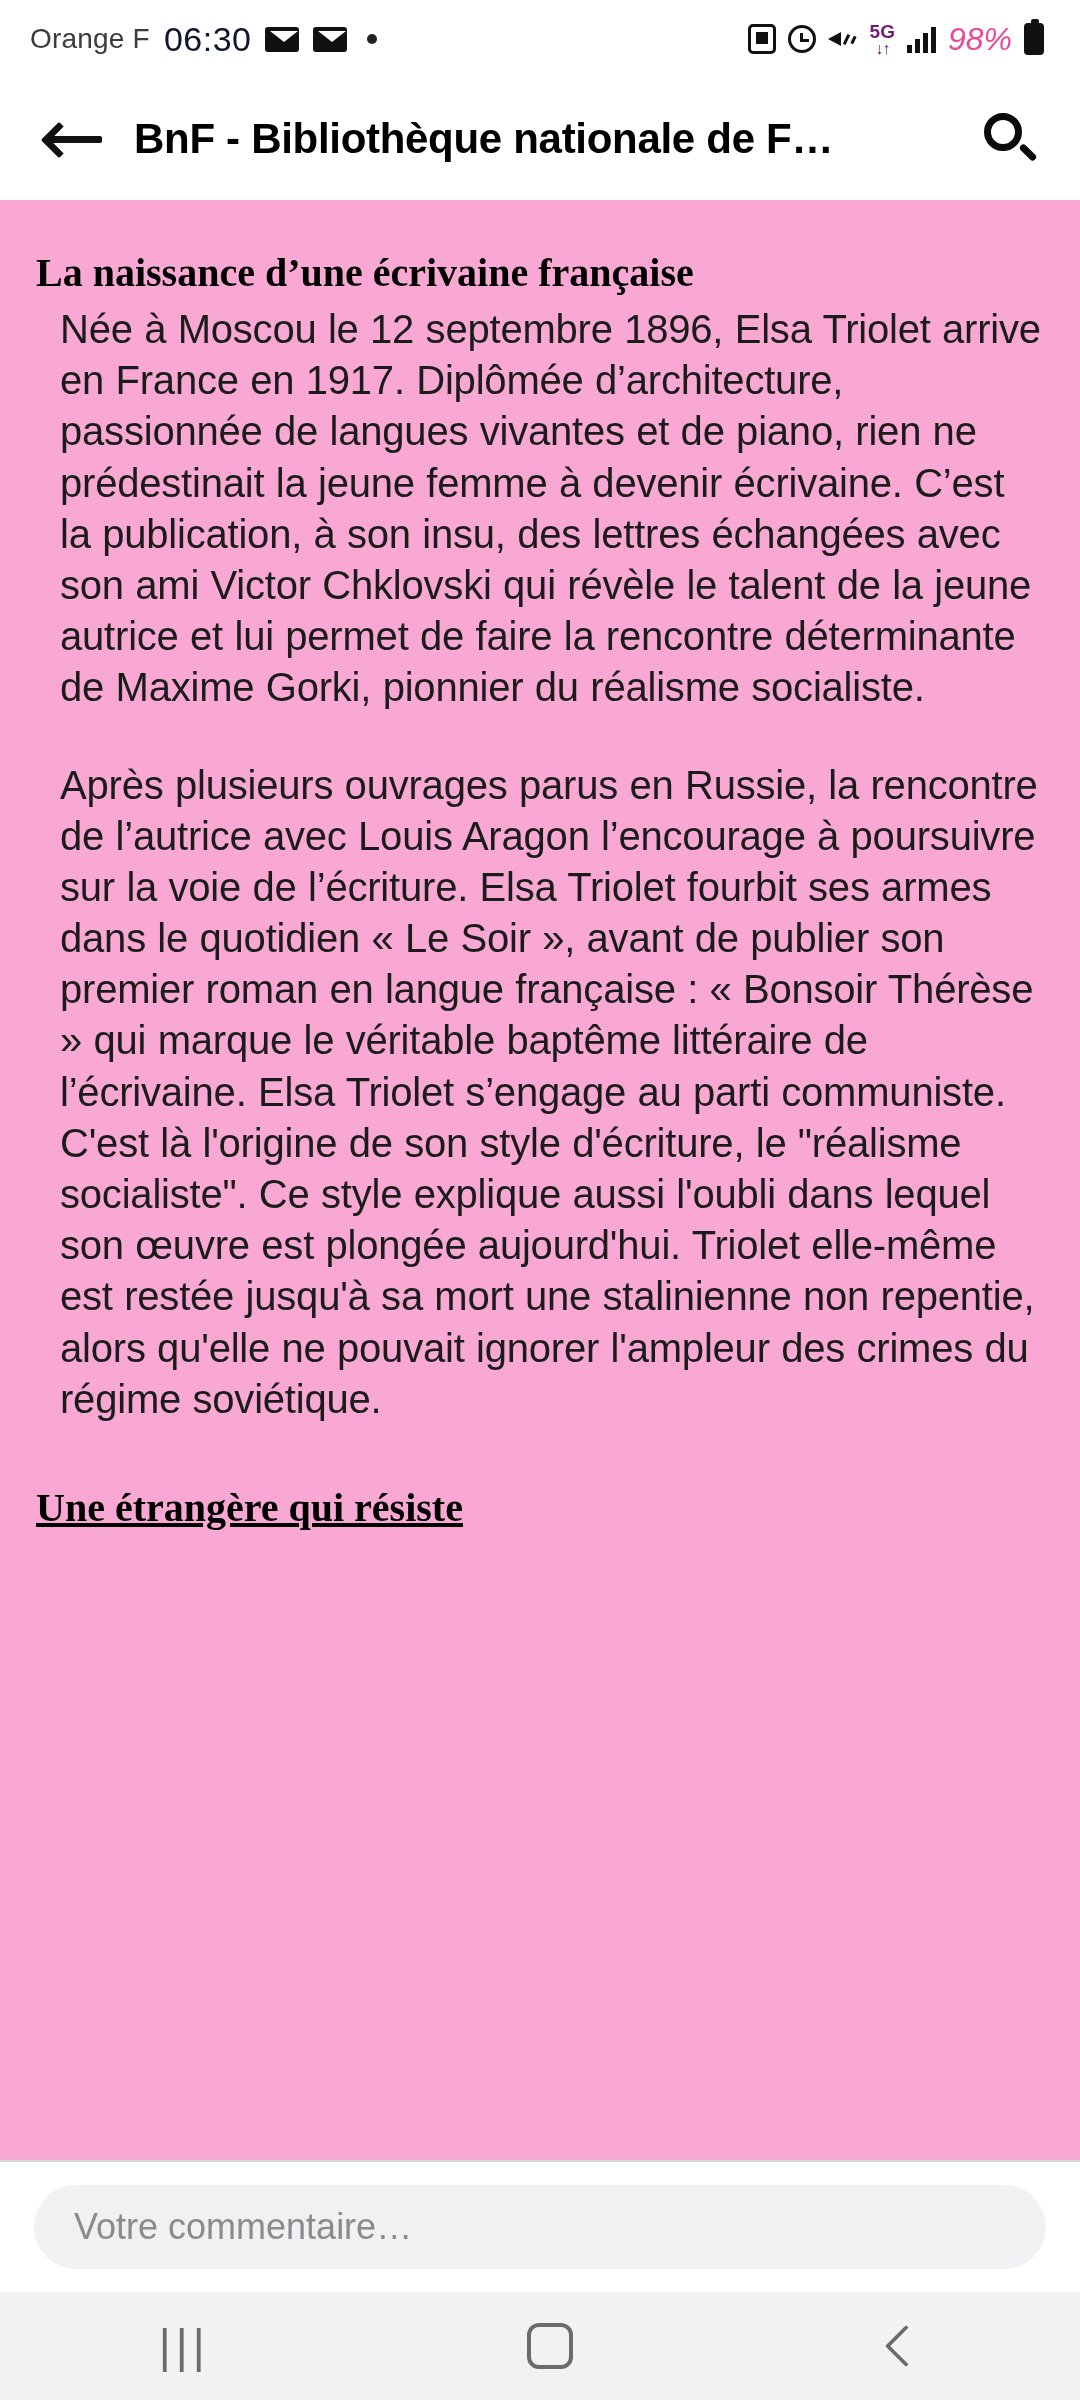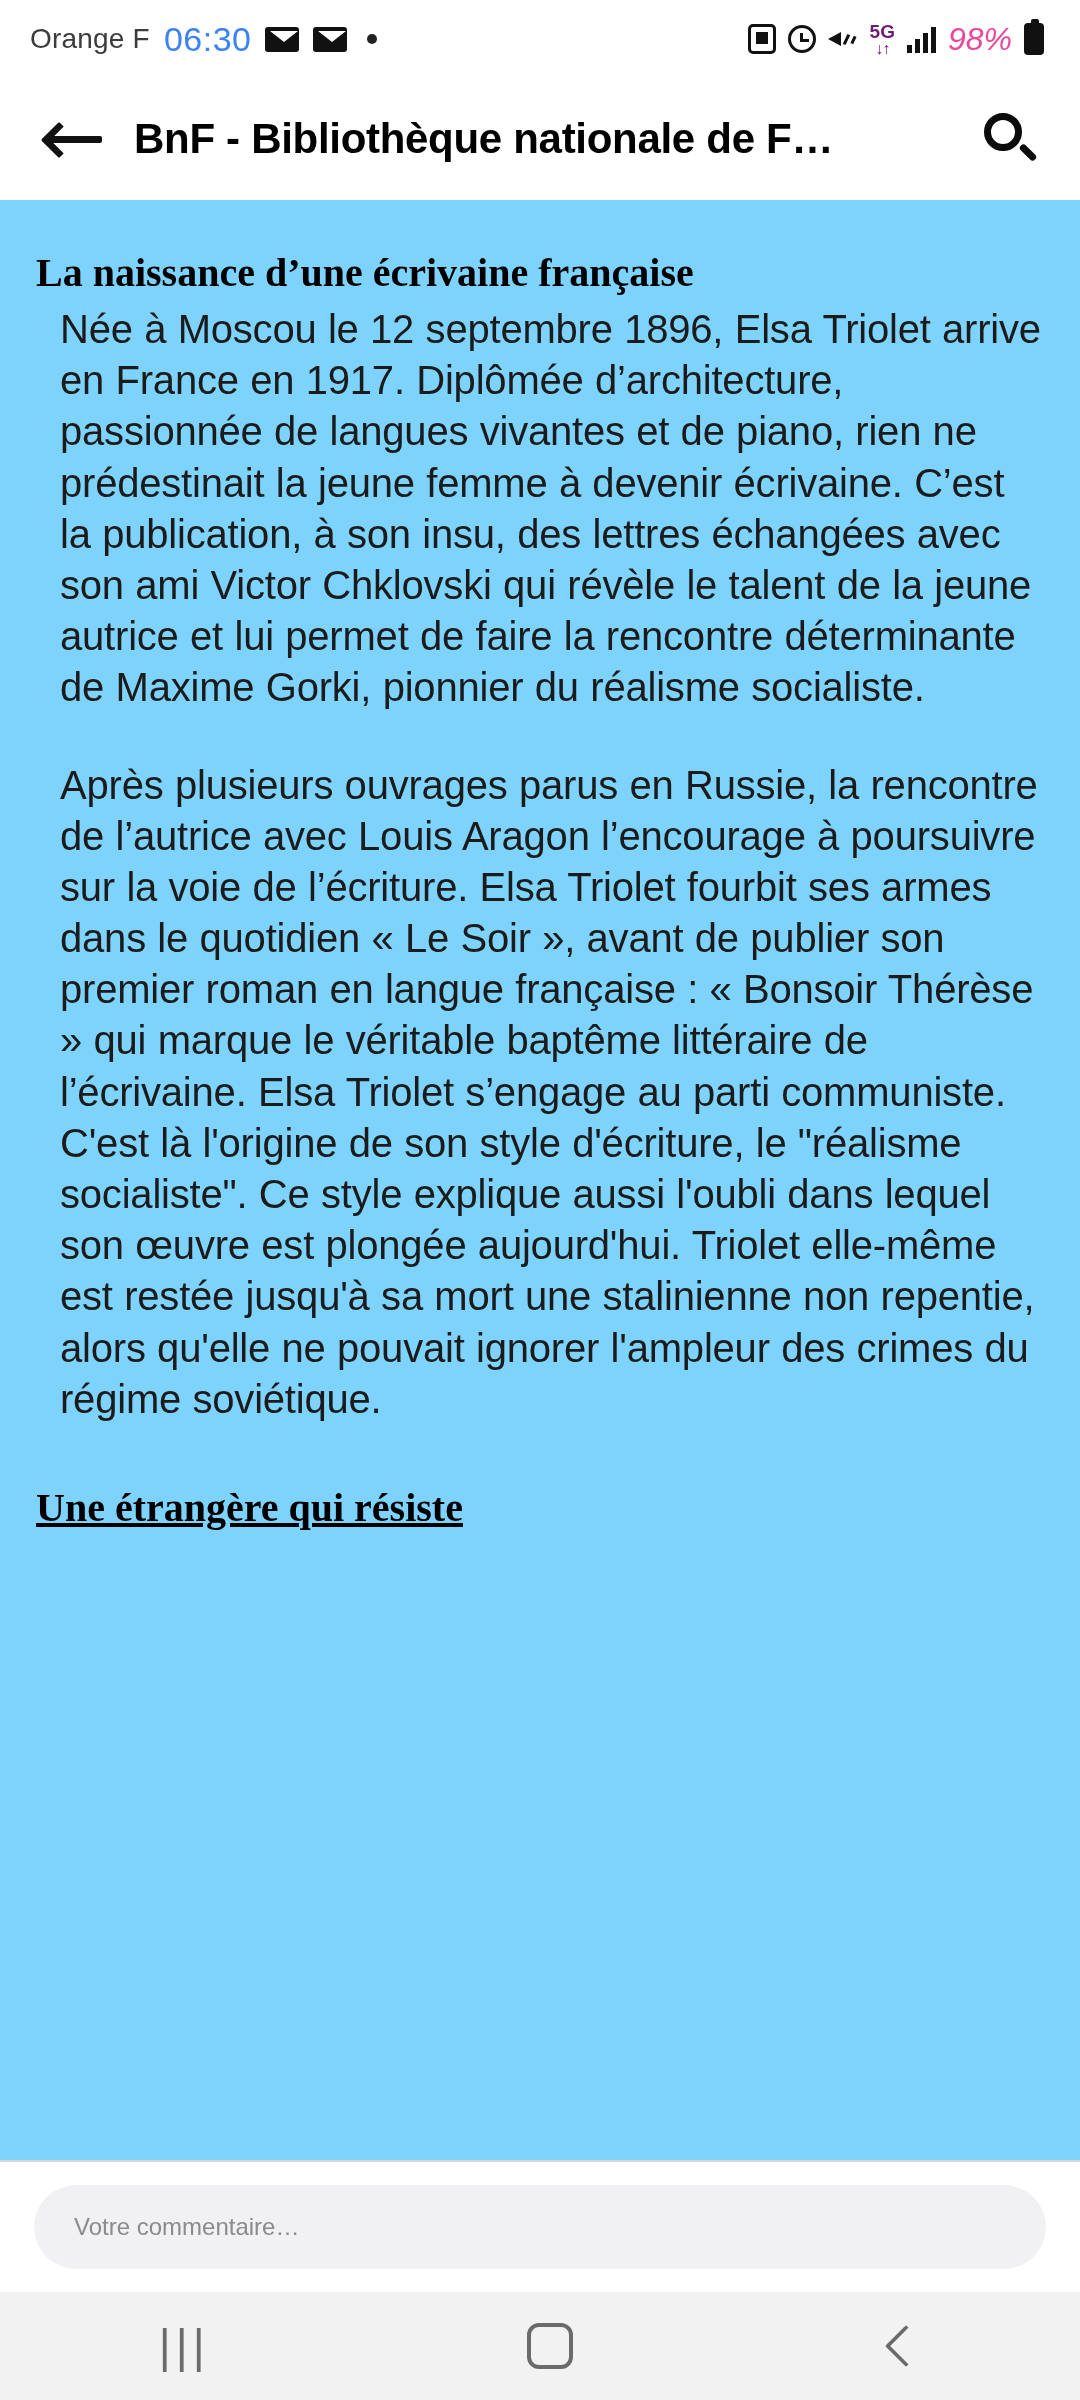--- a/index.html
+++ b/index.html
@@ -35,21 +35,21 @@
     gap: 14px;
   }
   .carrier {
     font-size: 28px;
     color: #3c3c3c;
     letter-spacing: 0.2px;
   }
   .clock {
     font-size: 34px;
     font-weight: 400;
-    color: #3b82f6;
+    color: #0f172a;
     letter-spacing: 0.5px;
   }
   .mail-icon {
     display: inline-block;
     width: 34px; height: 25px;
     border: 3px solid #111;
     border-radius: 3px;
     position: relative;
     background: #111;
   }
@@ -220,21 +220,21 @@
     background: #0b0b0b;
     border-radius: 4px;
     transform: rotate(45deg);
   }
 
   
   .content {
     flex: 1 1 auto;
     overflow: hidden;
     padding: 48px 36px 0 36px;
-    background: #7dd3fc;
+    background: #f9a8d4;
   }
   .heading {
     font-family: "Liberation Serif", serif;
     font-size: 40px;
     font-weight: 700;
     color: #000;
     line-height: 1.25;
     margin-bottom: 6px;
   }
   .para {
@@ -261,21 +261,21 @@
   .comment-input {
     width: 100%;
     height: 84px;
     border-radius: 44px;
     background: #f1f1f3;
     display: flex;
     align-items: center;
     padding: 0 40px;
     border: none;
     font-family: "Liberation Sans", sans-serif;
-    font-size: 24px;
+    font-size: 36px;
     color: #8a8a8f;
   }
   .comment-input::placeholder { color: #8a8a8f; }
 
   
   .nav-bar {
     flex: 0 0 auto;
     height: 108px;
     background: #f2f2f2;
     display: flex;

